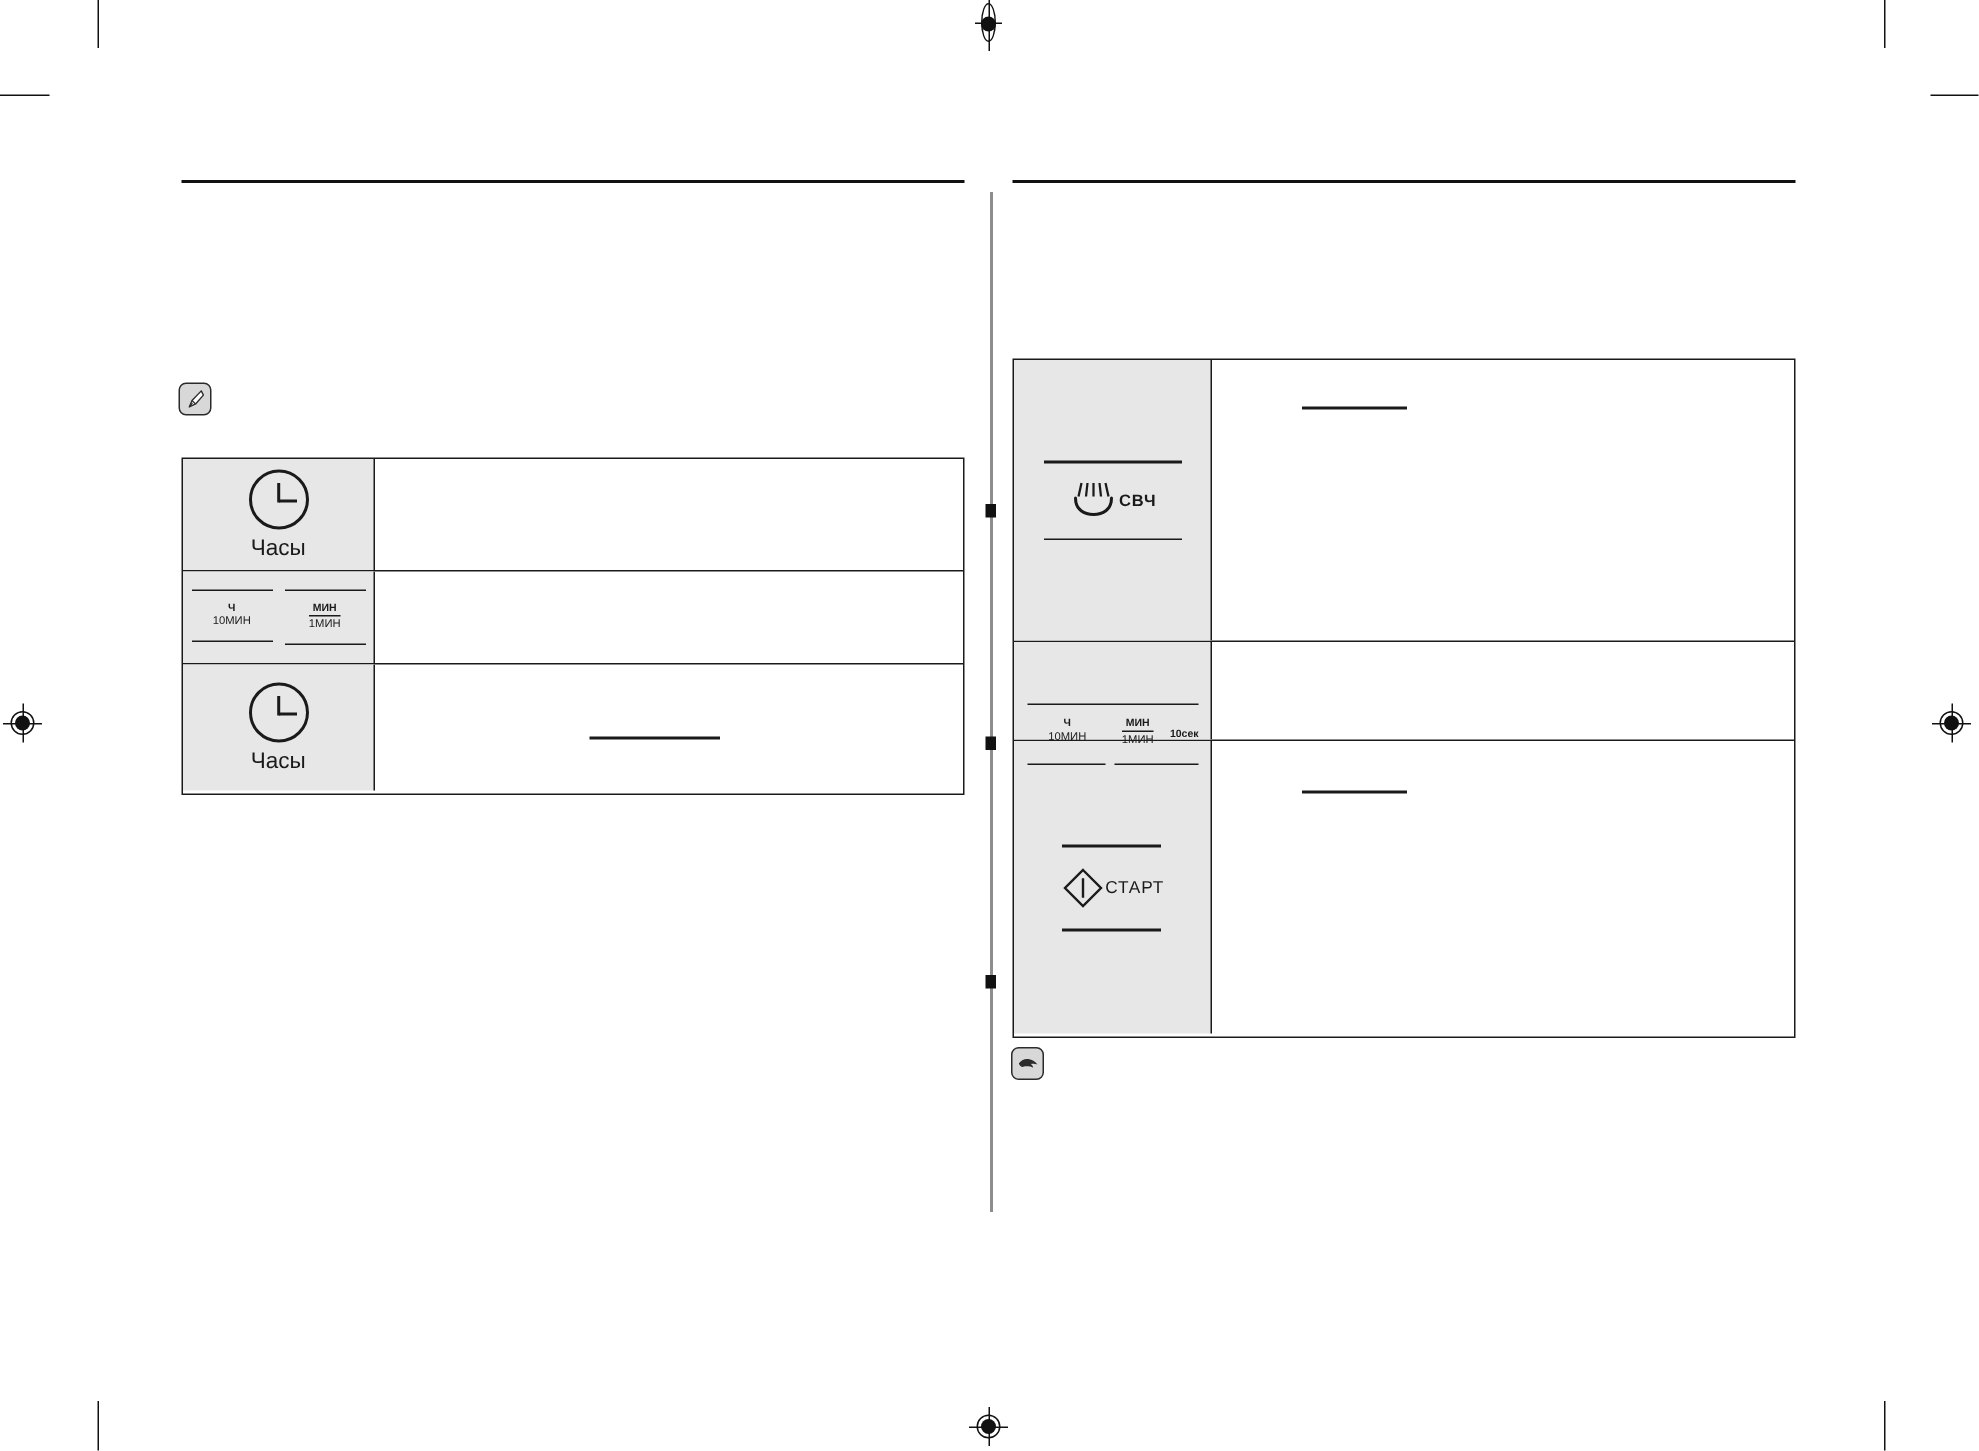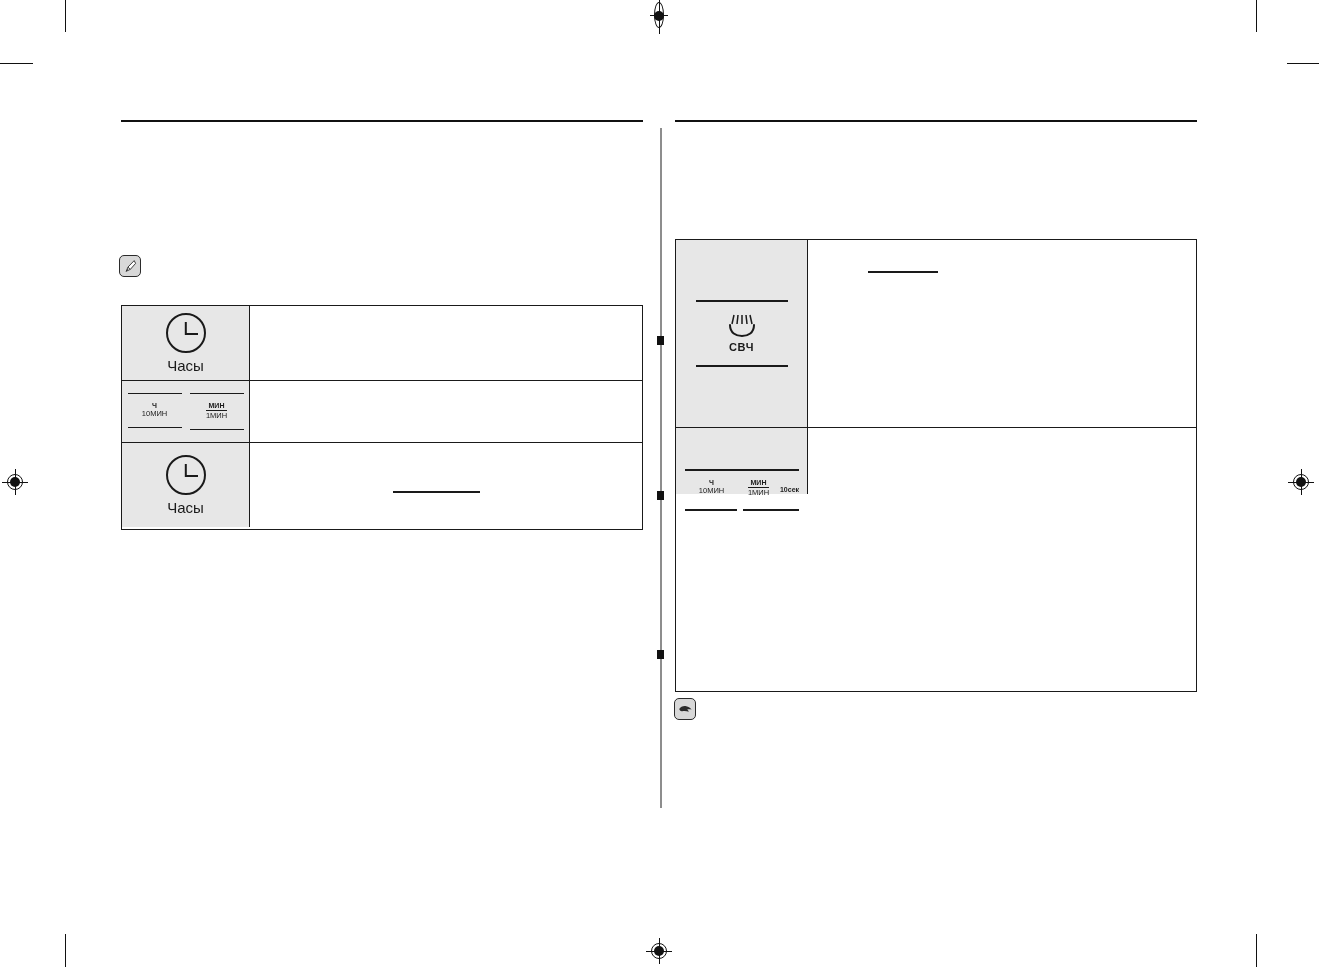--- a/index.html
+++ b/index.html
@@ -51,21 +51,21 @@
   .krow{display:flex;border-bottom:1.6px solid #1a1a1a;box-sizing:border-box;}
   .krow:last-child{border-bottom:none;}
   .kcell-icon{
     background:#e7e7e7;border-right:1.6px solid #1a1a1a;box-sizing:border-box;
     display:flex;align-items:center;justify-content:center;
     flex:0 0 auto;
   }
   .kcell-body{flex:1 1 auto;position:relative;box-sizing:border-box;}
   .redline{position:absolute;height:2.2px;background:#1a1a1a;}
   .key-rule{background:#1a1a1a;height:1.6px;}
-  .key-inner{display:flex;align-items:center;justify-content:center;flex-direction:column;text-align:center;}
+  .key-inner{display:flex;align-items:center;justify-content:center;flex-direction:row;text-align:center;}
 
   .clockkey{display:flex;flex-direction:column;align-items:center;gap:5px;}
   .clock-face{
     width:40px;height:40px;border:2.6px solid #1a1a1a;border-radius:50%;
     position:relative;box-sizing:border-box;
   }
   .clock-face .hand-v{position:absolute;left:50%;top:7px;width:2.4px;height:13px;background:#1a1a1a;transform:translateX(-50%);}
   .clock-face .hand-h{position:absolute;left:50%;top:18px;width:12px;height:2.4px;background:#1a1a1a;}
   .clock-text{font-size:15px;font-weight:400;color:#1a1a1a;line-height:1;}
 
@@ -244,20 +244,38 @@
           </div>
 
           <div class="tk" style="position:absolute;left:92px;top:25px;width:30px;">
             <span class="secs">10сек</span>
           </div>
         </div>
       </div>
       <div class="kcell-body"></div>
     </div>
 
+    <div class="krow" style="height:195px;">
+      <div class="kcell-icon" style="width:132px;">
+        <div class="startkey">
+          <div class="key-rule" style="width:66px;height:2px;margin-bottom:12px;"></div>
+          <div class="key-inner">
+            <svg width="30" height="30" viewBox="0 0 30 30" aria-hidden="true">
+              <path d="M15 3 L27 15 L15 27 L3 15 Z" fill="none" stroke="#1a1a1a" stroke-width="1.6"></path>
+              <path d="M15 8.5 L15 21.5" stroke="#1a1a1a" stroke-width="1.6"></path>
+            </svg>
+            <div class="start-lbl">СТАРТ</div>
+          </div>
+          <div class="key-rule" style="width:66px;height:2px;margin-top:12px;"></div>
+        </div>
+      </div>
+      <div class="kcell-body">
+        <div class="redline" style="left:60px;top:33px;width:70px;"></div>
+      </div>
+    </div>
   </div>
 
   <div class="noteicon" style="left:674px;top:698px;">
     <svg width="15" height="13" viewBox="0 0 15 13" aria-hidden="true">
       <path d="M1.2 6.0 C2.6 4.0, 5.2 2.6, 8.2 3.2 C10.6 3.6, 12.6 5.2, 13.6 6.6
                C12.2 6.2, 10.6 6.0, 9.2 6.4 C10.0 7.0, 10.6 7.8, 10.8 8.8
                C9.0 8.0, 6.4 7.6, 4.2 8.2 C3.0 8.5, 1.9 7.6, 1.2 6.0 Z" fill="#2b2b2b"></path>
     </svg>
   </div>
 

